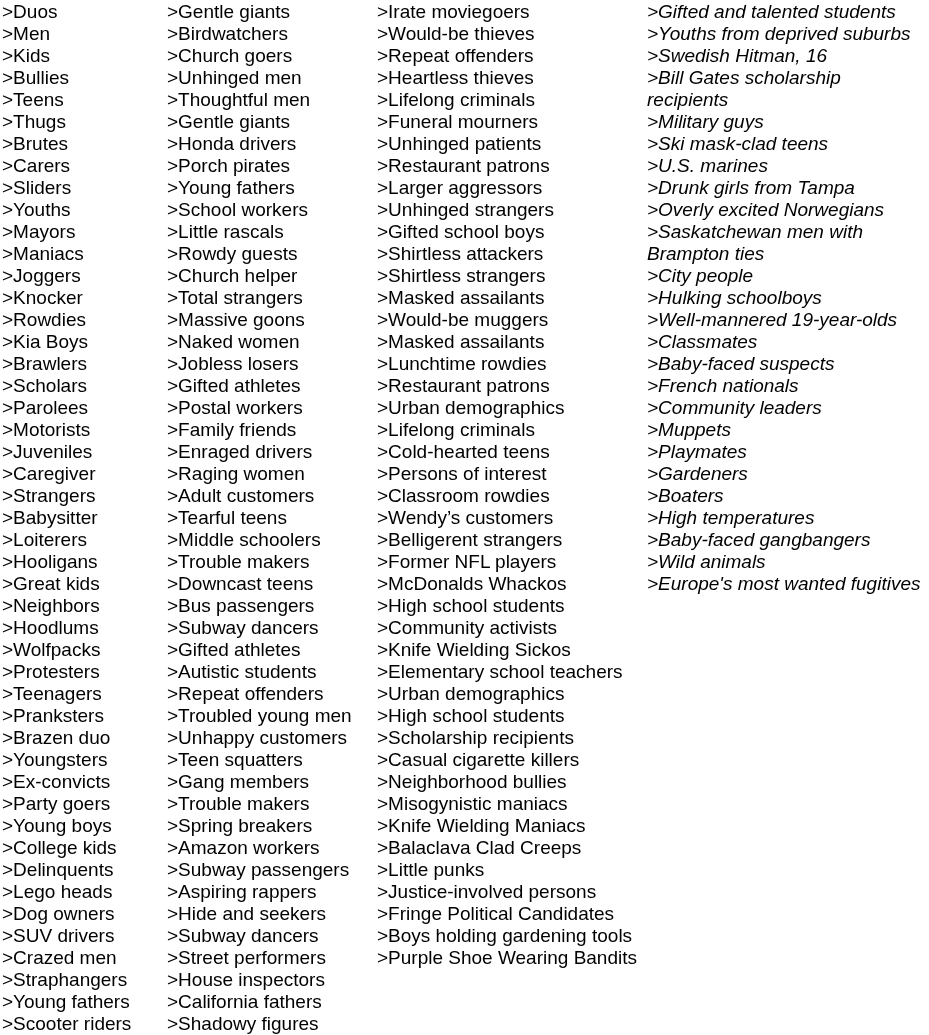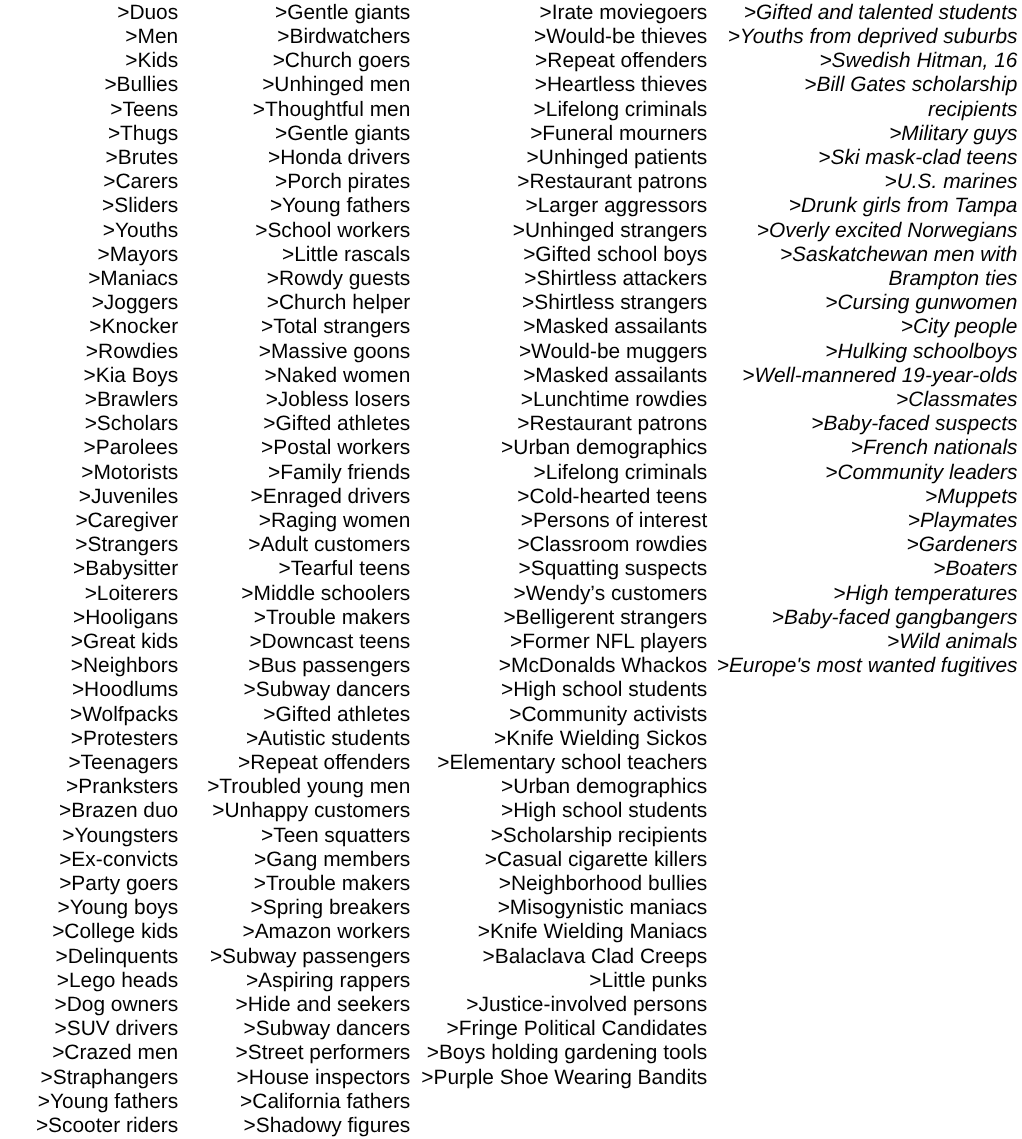--- a/index.html
+++ b/index.html
@@ -19,21 +19,20 @@
   .page {
     position: relative;
     width: 929px;
     height: 1035px;
   }
   .col {
     position: absolute;
     top: 1px;
     overflow-wrap: normal;
     word-break: normal;
-    text-align: right;
   }
   .col-1 { left: 2px;   width: 160px; white-space: nowrap; }
   .col-2 { left: 167px; width: 206px; white-space: nowrap; }
   .col-3 { left: 377px; width: 266px; white-space: nowrap; }
   .col-4 { left: 647px; width: 278px; font-style: italic; } 
   .line {
     min-height: 22px;
   }
 </style>
 </head>
@@ -155,21 +154,20 @@
       <div class="line">&gt;Masked assailants</div>
       <div class="line">&gt;Would-be muggers</div>
       <div class="line">&gt;Masked assailants</div>
       <div class="line">&gt;Lunchtime rowdies</div>
       <div class="line">&gt;Restaurant patrons</div>
       <div class="line">&gt;Urban demographics</div>
       <div class="line">&gt;Lifelong criminals</div>
       <div class="line">&gt;Cold-hearted teens</div>
       <div class="line">&gt;Persons of interest</div>
       <div class="line">&gt;Classroom rowdies</div>
-      <div class="line">&gt;Squatting suspects</div>
       <div class="line">&gt;Wendy’s customers</div>
       <div class="line">&gt;Belligerent strangers</div>
       <div class="line">&gt;Former NFL players</div>
       <div class="line">&gt;McDonalds Whackos</div>
       <div class="line">&gt;High school students</div>
       <div class="line">&gt;Community activists</div>
       <div class="line">&gt;Knife Wielding Sickos</div>
       <div class="line">&gt;Elementary school teachers</div>
       <div class="line">&gt;Urban demographics</div>
       <div class="line">&gt;High school students</div>
@@ -189,21 +187,20 @@
       <div class="line">&gt;Gifted and talented students</div>
       <div class="line">&gt;Youths from deprived suburbs</div>
       <div class="line">&gt;Swedish Hitman, 16</div>
       <div class="line">&gt;Bill Gates scholarship recipients</div>
       <div class="line">&gt;Military guys</div>
       <div class="line">&gt;Ski mask-clad teens</div>
       <div class="line">&gt;U.S. marines</div>
       <div class="line">&gt;Drunk girls from Tampa</div>
       <div class="line">&gt;Overly excited Norwegians</div>
       <div class="line">&gt;Saskatchewan men with Brampton ties</div>
-      <div class="line">&gt;Cursing gunwomen</div>
       <div class="line">&gt;City people</div>
       <div class="line">&gt;Hulking schoolboys</div>
       <div class="line">&gt;Well-mannered 19-year-olds</div>
       <div class="line">&gt;Classmates</div>
       <div class="line">&gt;Baby-faced suspects</div>
       <div class="line">&gt;French nationals</div>
       <div class="line">&gt;Community leaders</div>
       <div class="line">&gt;Muppets</div>
       <div class="line">&gt;Playmates</div>
       <div class="line">&gt;Gardeners</div>

